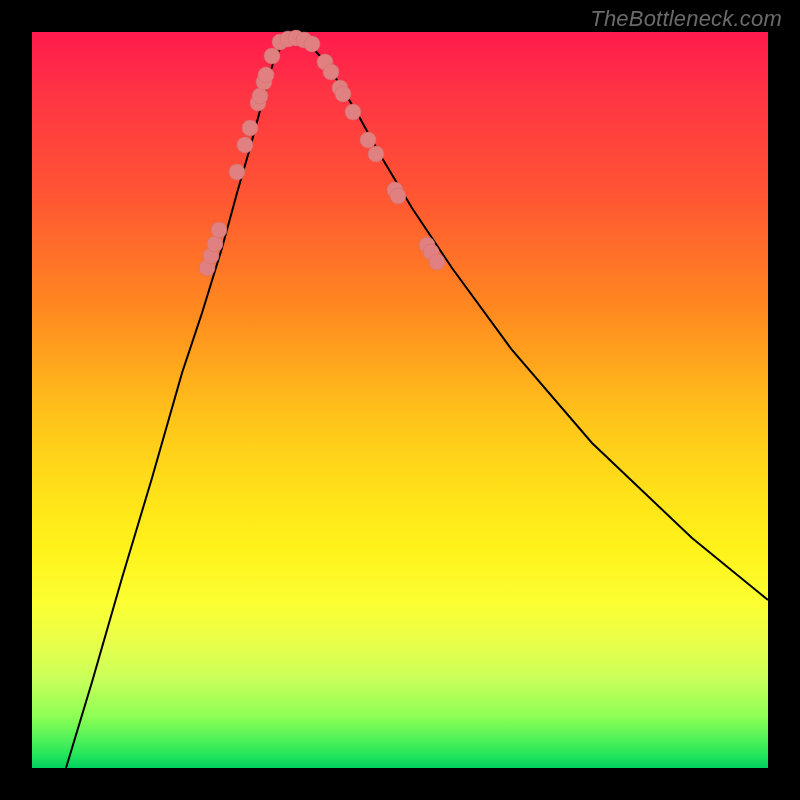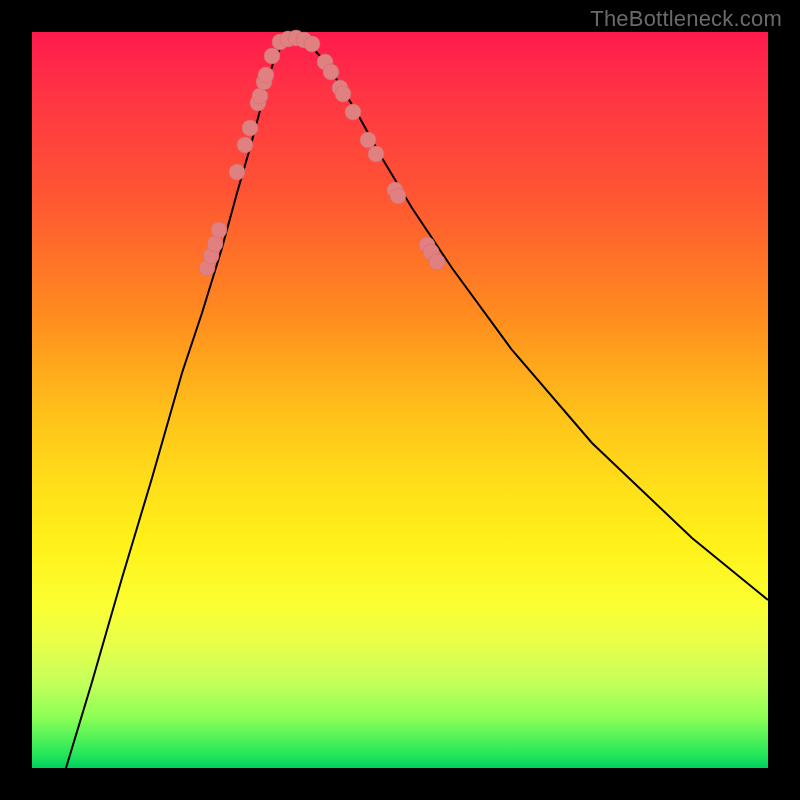--- a/index.html
+++ b/index.html
@@ -8,20 +8,21 @@
     width: 800px;
     height: 800px;
     overflow: hidden;
     font-family: Arial, Helvetica, sans-serif;
   }
   .frame {
     position: relative;
     width: 800px;
     height: 800px;
     background: #000;
+    font-style: italic;
   }
   .plot-area {
     position: absolute;
     left: 32px;
     top: 32px;
     width: 736px;
     height: 736px;
     
     background: linear-gradient(
       to bottom,

